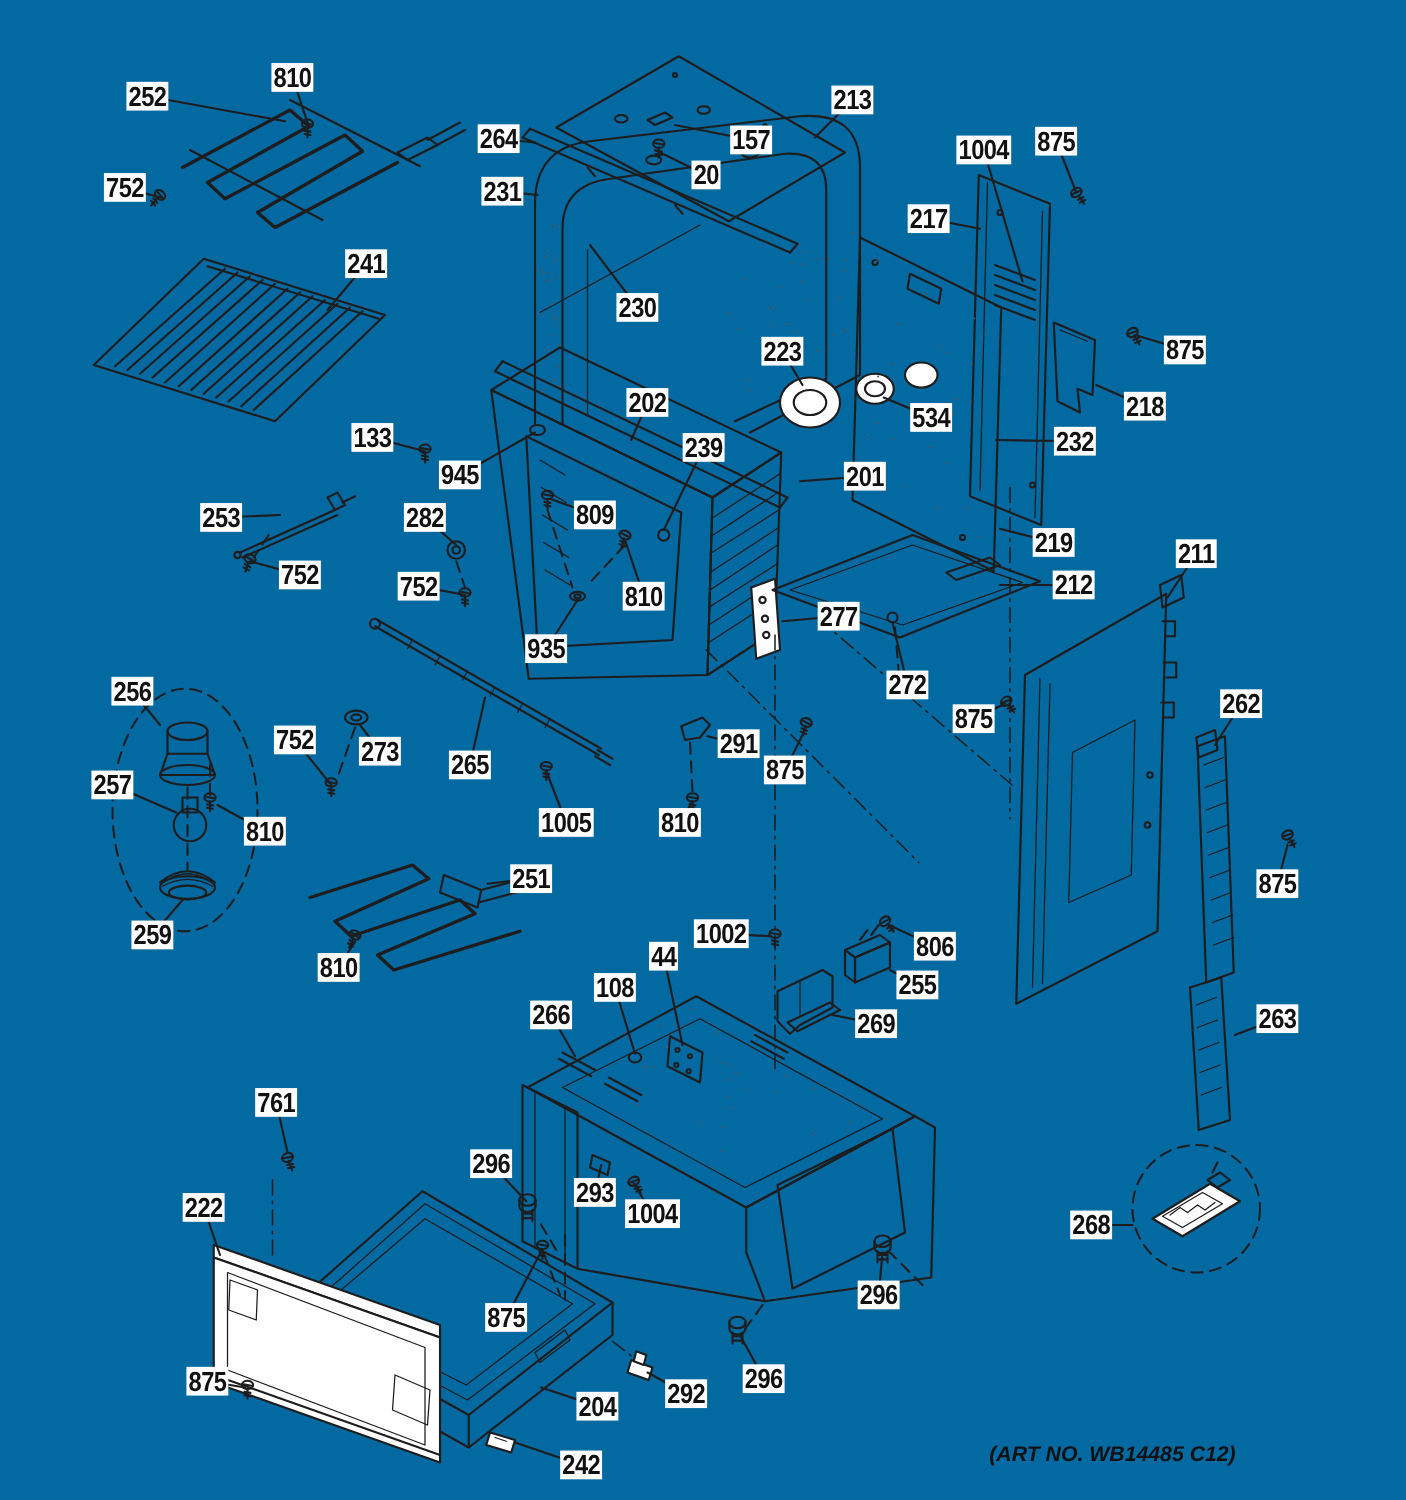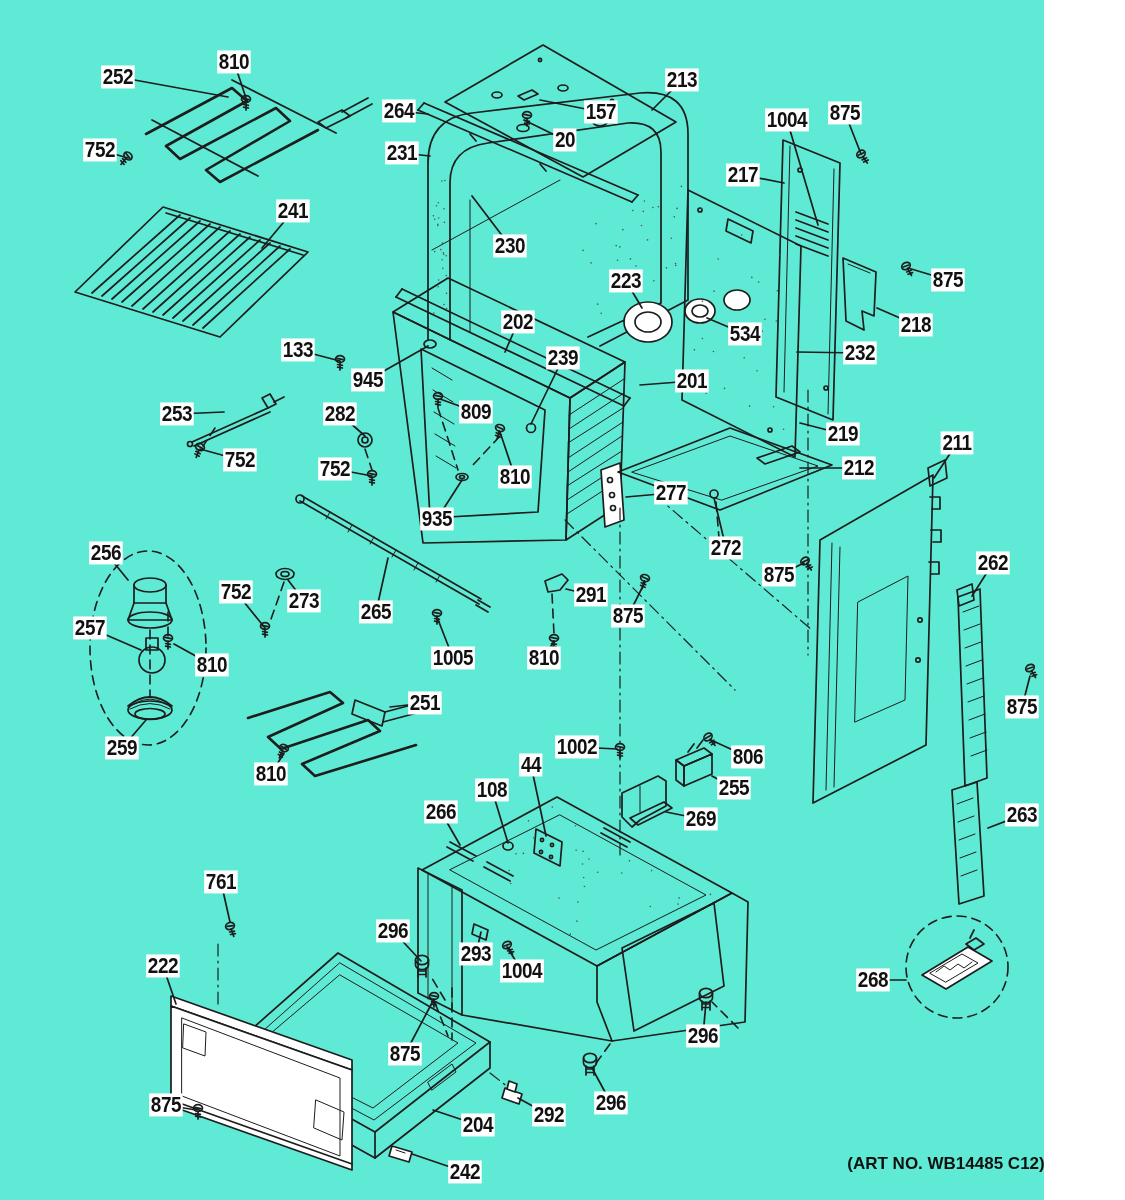--- a/index.html
+++ b/index.html
@@ -1,16 +1,16 @@
 <!DOCTYPE html>
 <html><head>
 <meta charset="utf-8">
 <style>
   html,body{margin:0;padding:0;background:#fff;}
-  #page{position:relative;width:1044px;height:1200px;background:#5eead4;overflow:hidden;
+  #page{position:relative;width:1125px;height:1200px;background:#0369a1;overflow:hidden;
         font-family:"Liberation Sans",sans-serif;}
   #art{position:absolute;left:0;top:0;width:1125px;height:1200px;}
   #art *{stroke:#1d1d1d;fill:none;stroke-width:1.7;stroke-linecap:round;stroke-linejoin:round;}
   #art .thick{stroke-width:2.6;}
   #art .thin{stroke-width:1;}
   #art .wf{fill:#ffffff;}
   #art .dash{stroke-dasharray:9 6;stroke-width:1.6;}
   #art .dashdot{stroke-dasharray:12 5 2 5;stroke-width:1.2;}
   #art .dot{fill:#555;stroke:none;}
   #art #leaders line{stroke:#1d1d1d;stroke-width:1.7;}
@@ -611,14 +611,14 @@
       <div class="part-label" style="left: 405px; top: 1054px;">875</div>
       <div class="part-label" style="left: 166px; top: 1105px;">875</div>
       <div class="part-label" style="left: 703px; top: 1036px;">296</div>
       <div class="part-label" style="left: 611px; top: 1103px;">296</div>
       <div class="part-label" style="left: 549px; top: 1115px;">292</div>
       <div class="part-label" style="left: 478px; top: 1125px;">204</div>
       <div class="part-label" style="left: 465px; top: 1172px;">242</div>
       <div class="part-label" style="left: 873px; top: 980px;">268</div>
     </div>
 
-  <div id="art-note" style="left: 946px; top: 1164px;">(ART NO. WB14485 C12)</div>
+  <div id="art-note" style="left: 890px; top: 1164px; font-style: italic;">(ART NO. WB14485 C12)</div>
 </div>
 
 </body></html>

